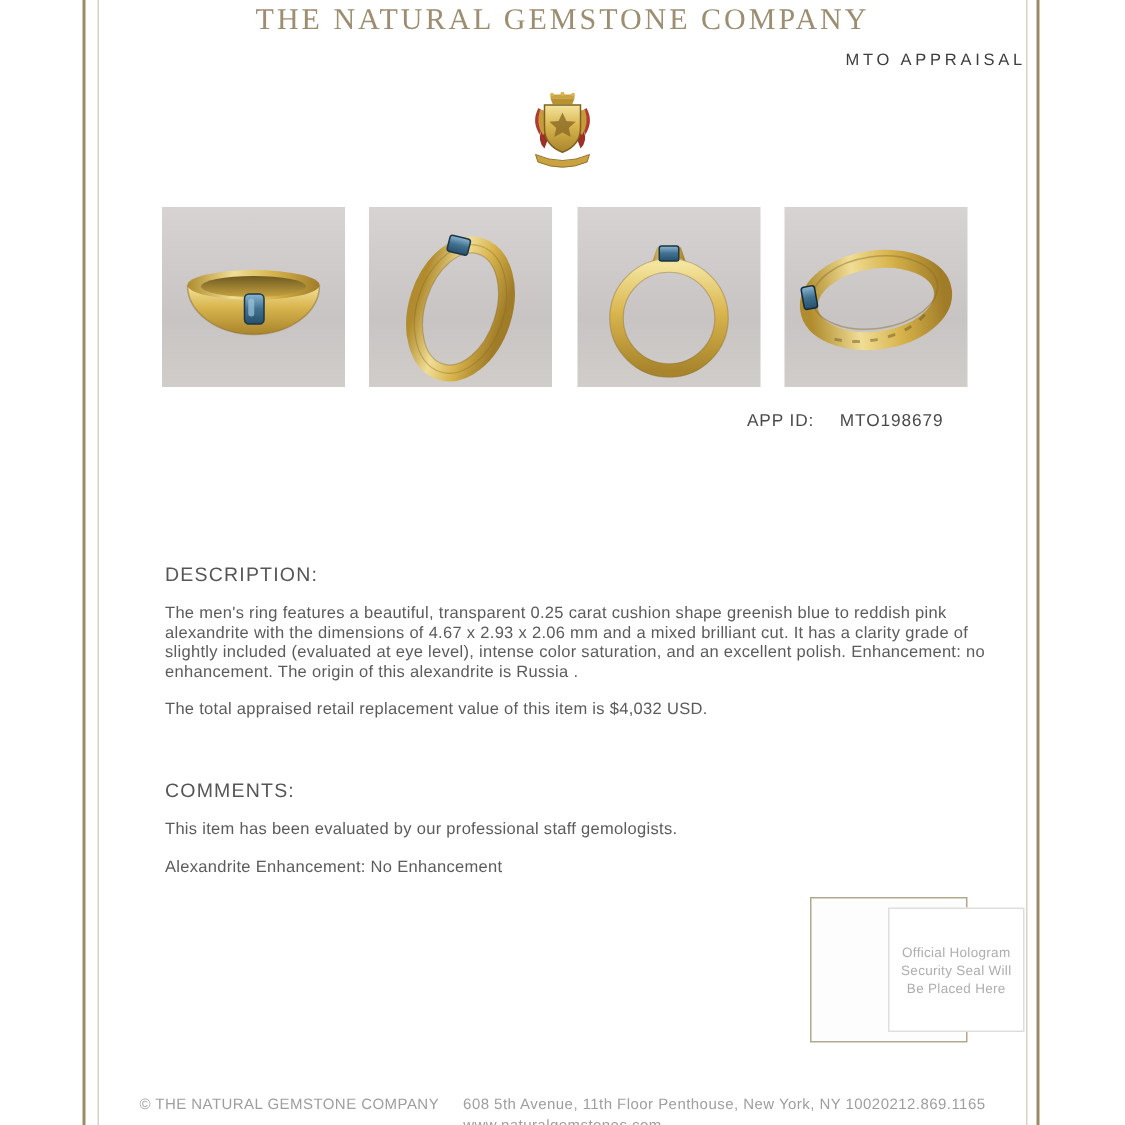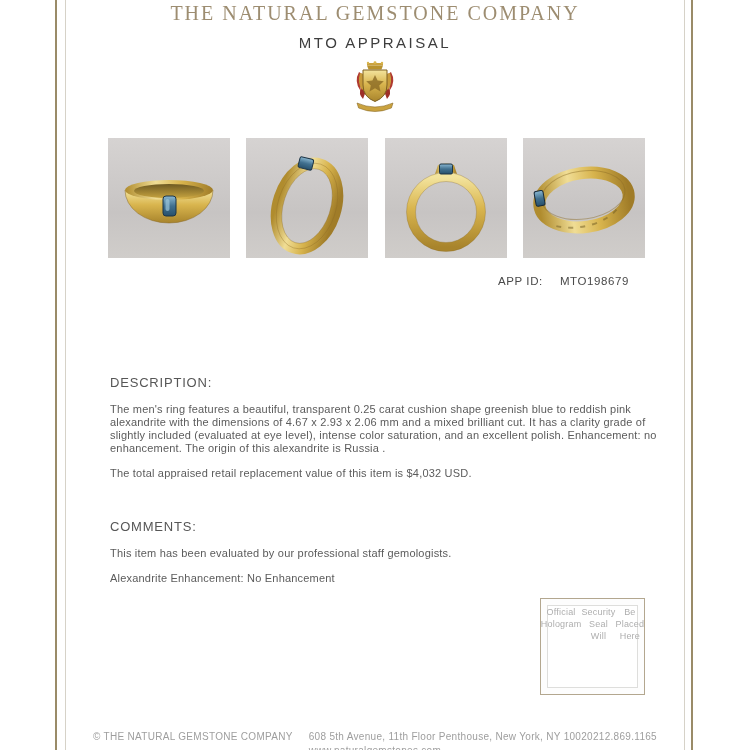--- a/index.html
+++ b/index.html
@@ -14,22 +14,22 @@
   .vline.l-inner { left:65px;  width:1px; background:#d6d2c8; }
   .vline.r-inner { left:684px; width:1px; background:#d6d2c8; }
   .vline.r-outer { left:691px; width:2px; background:#9a8b68; }
 
   .title {
     position:absolute; top:2px; left:66px; width:618px; text-align:center;
     font-family:"Liberation Serif", serif; font-weight:400;
     font-size:20px; letter-spacing:2px; color:#9d8d71; white-space:nowrap;
   }
   .subtitle {
-    position:absolute; top:34px; left:66px; width:618px; text-align:center;
-    font-size:15px; letter-spacing:2.5px; color:#3d3d3d; font-weight:500;
+    position:absolute; top:34px; left:66px; width:618px; text-align:right;
+    font-size:11px; letter-spacing:2.5px; color:#3d3d3d; font-weight:500;
   }
   .crest { position:absolute; top:61px; left:351px; width:48px; height:52px; }
 
   .photos {
     position:absolute; top:138px; left:108px; width:537px; height:120px;
     display:flex; justify-content:space-between;
   }
   .photo {
     width:122px; height:120px;
     background:linear-gradient(#d6d3d2, #c7c4c3 62%, #d0cdca);
@@ -51,23 +51,24 @@
   .textcol p {
     font-size:11px; line-height:13px; letter-spacing:0.2px; margin:0 0 12px 0;
   }
 
   .hologram-outer {
     position:absolute; left:540px; top:598px; width:105px; height:97px;
     border:1px solid #b3a78f; background:#fdfdfd; padding:6px;
   }
   .hologram-inner {
     width:100%; height:100%; border:1px solid #dededc; background:#fff;
-    display:flex; flex-direction:row; align-items:flex-start; justify-content:center;
+    display:flex; flex-direction:column; align-items:center; justify-content:center;
     text-align:center; font-size:9px; line-height:12px; color:#aeaeae;
     letter-spacing:0.2px;
+    margin-left:45px;
   }
 
   .footer {
     position:absolute; left:66px; width:618px; top:731px; text-align:center;
     color:#9e9e9e; font-size:10px; letter-spacing:0.3px;
   }
   .footer .line2 { margin-top:3px; }
   .footer .addr { margin-left:16px;text-align:center; }
   .footer .phone { }
   .defs-holder { position:absolute; width:0; height:0; overflow:hidden; }

